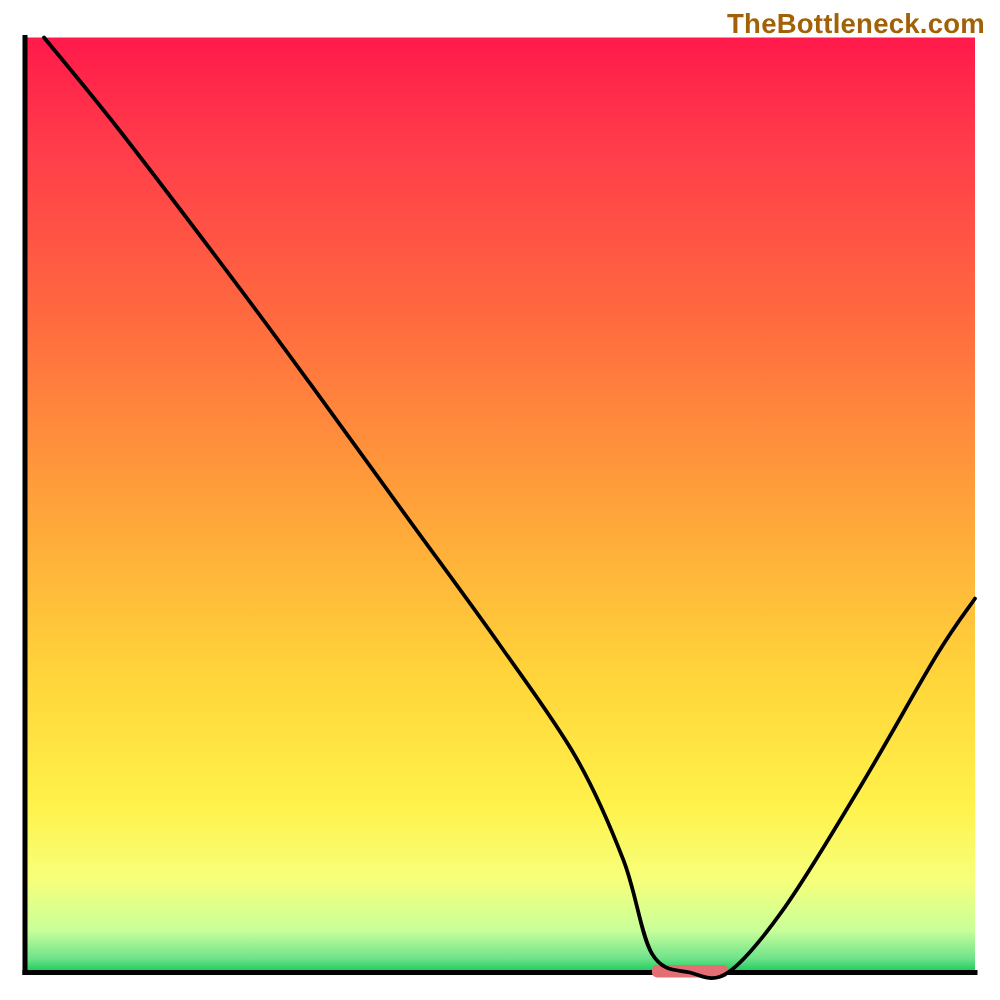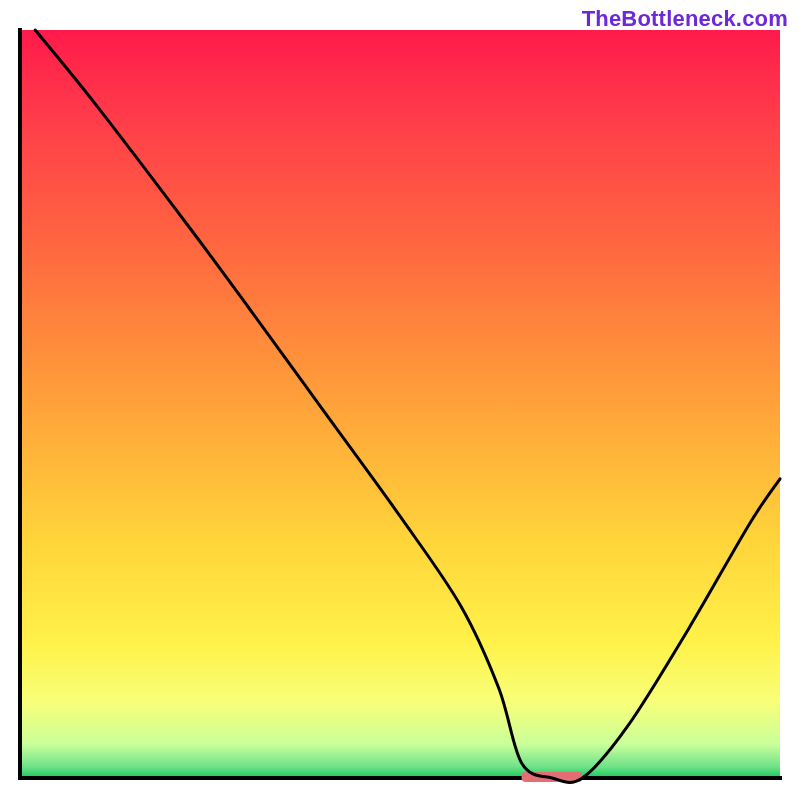--- a/index.html
+++ b/index.html
@@ -14,21 +14,21 @@
     position: relative;
     width: 800px;
     height: 800px;
   }
   .watermark {
     position: absolute;
     top: 6px;
     right: 12px;
     font-size: 22px;
     font-weight: 600;
-    color: #6d28d9;
+    color: #a16207;
     letter-spacing: 0.2px;
     z-index: 5;
   }
   svg {
     display: block;
   }
 </style>
 </head>
 <body>
 

